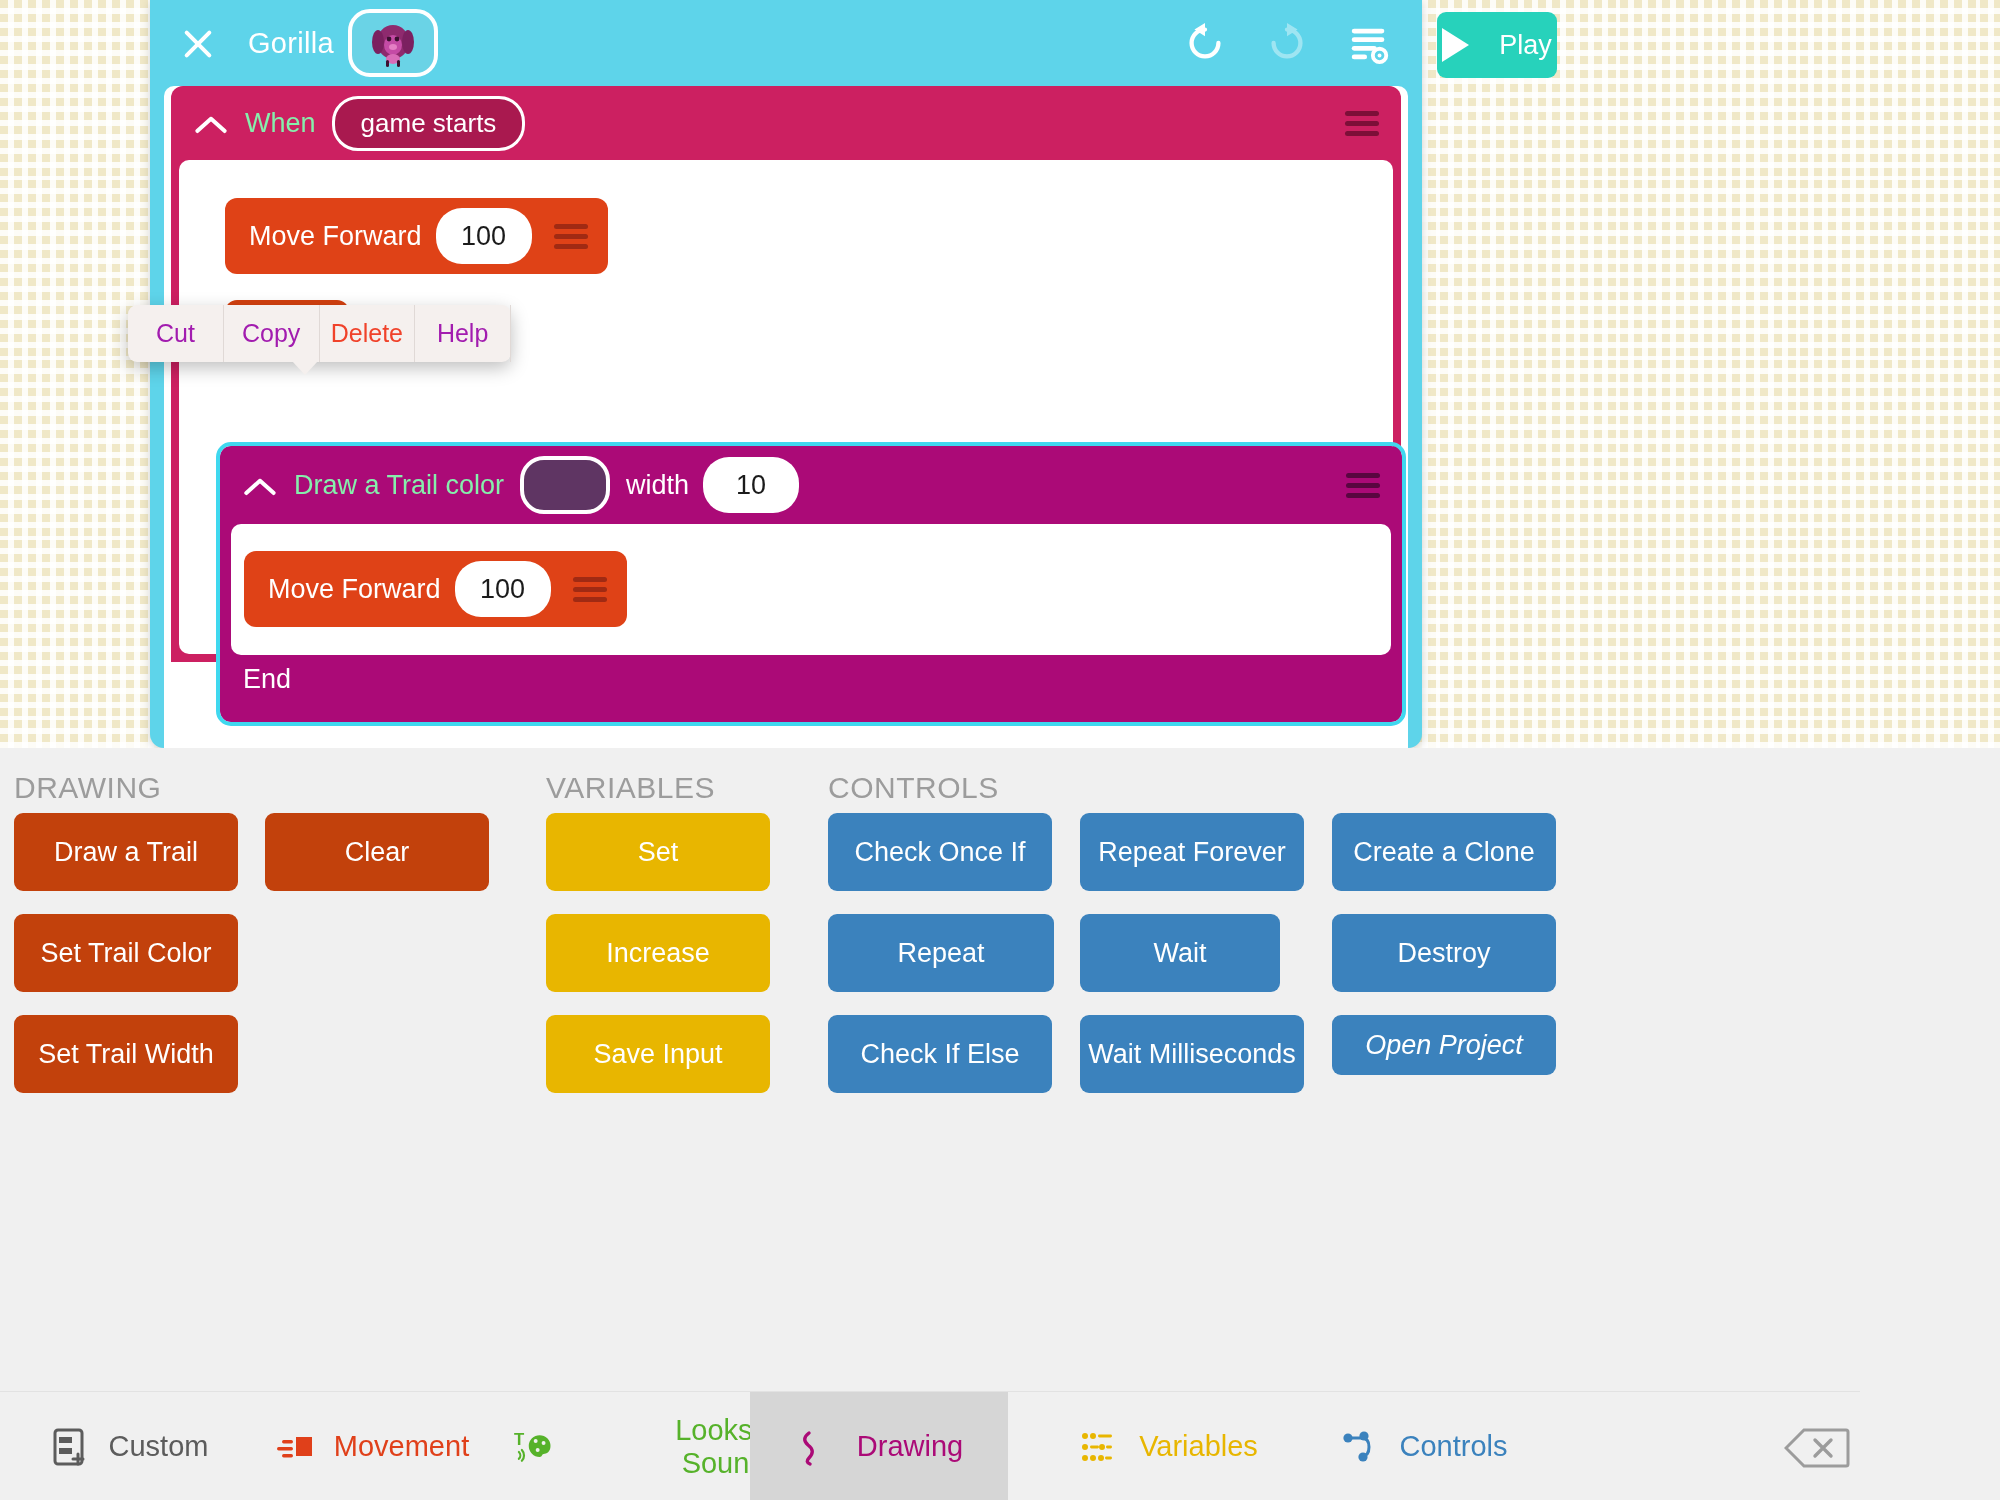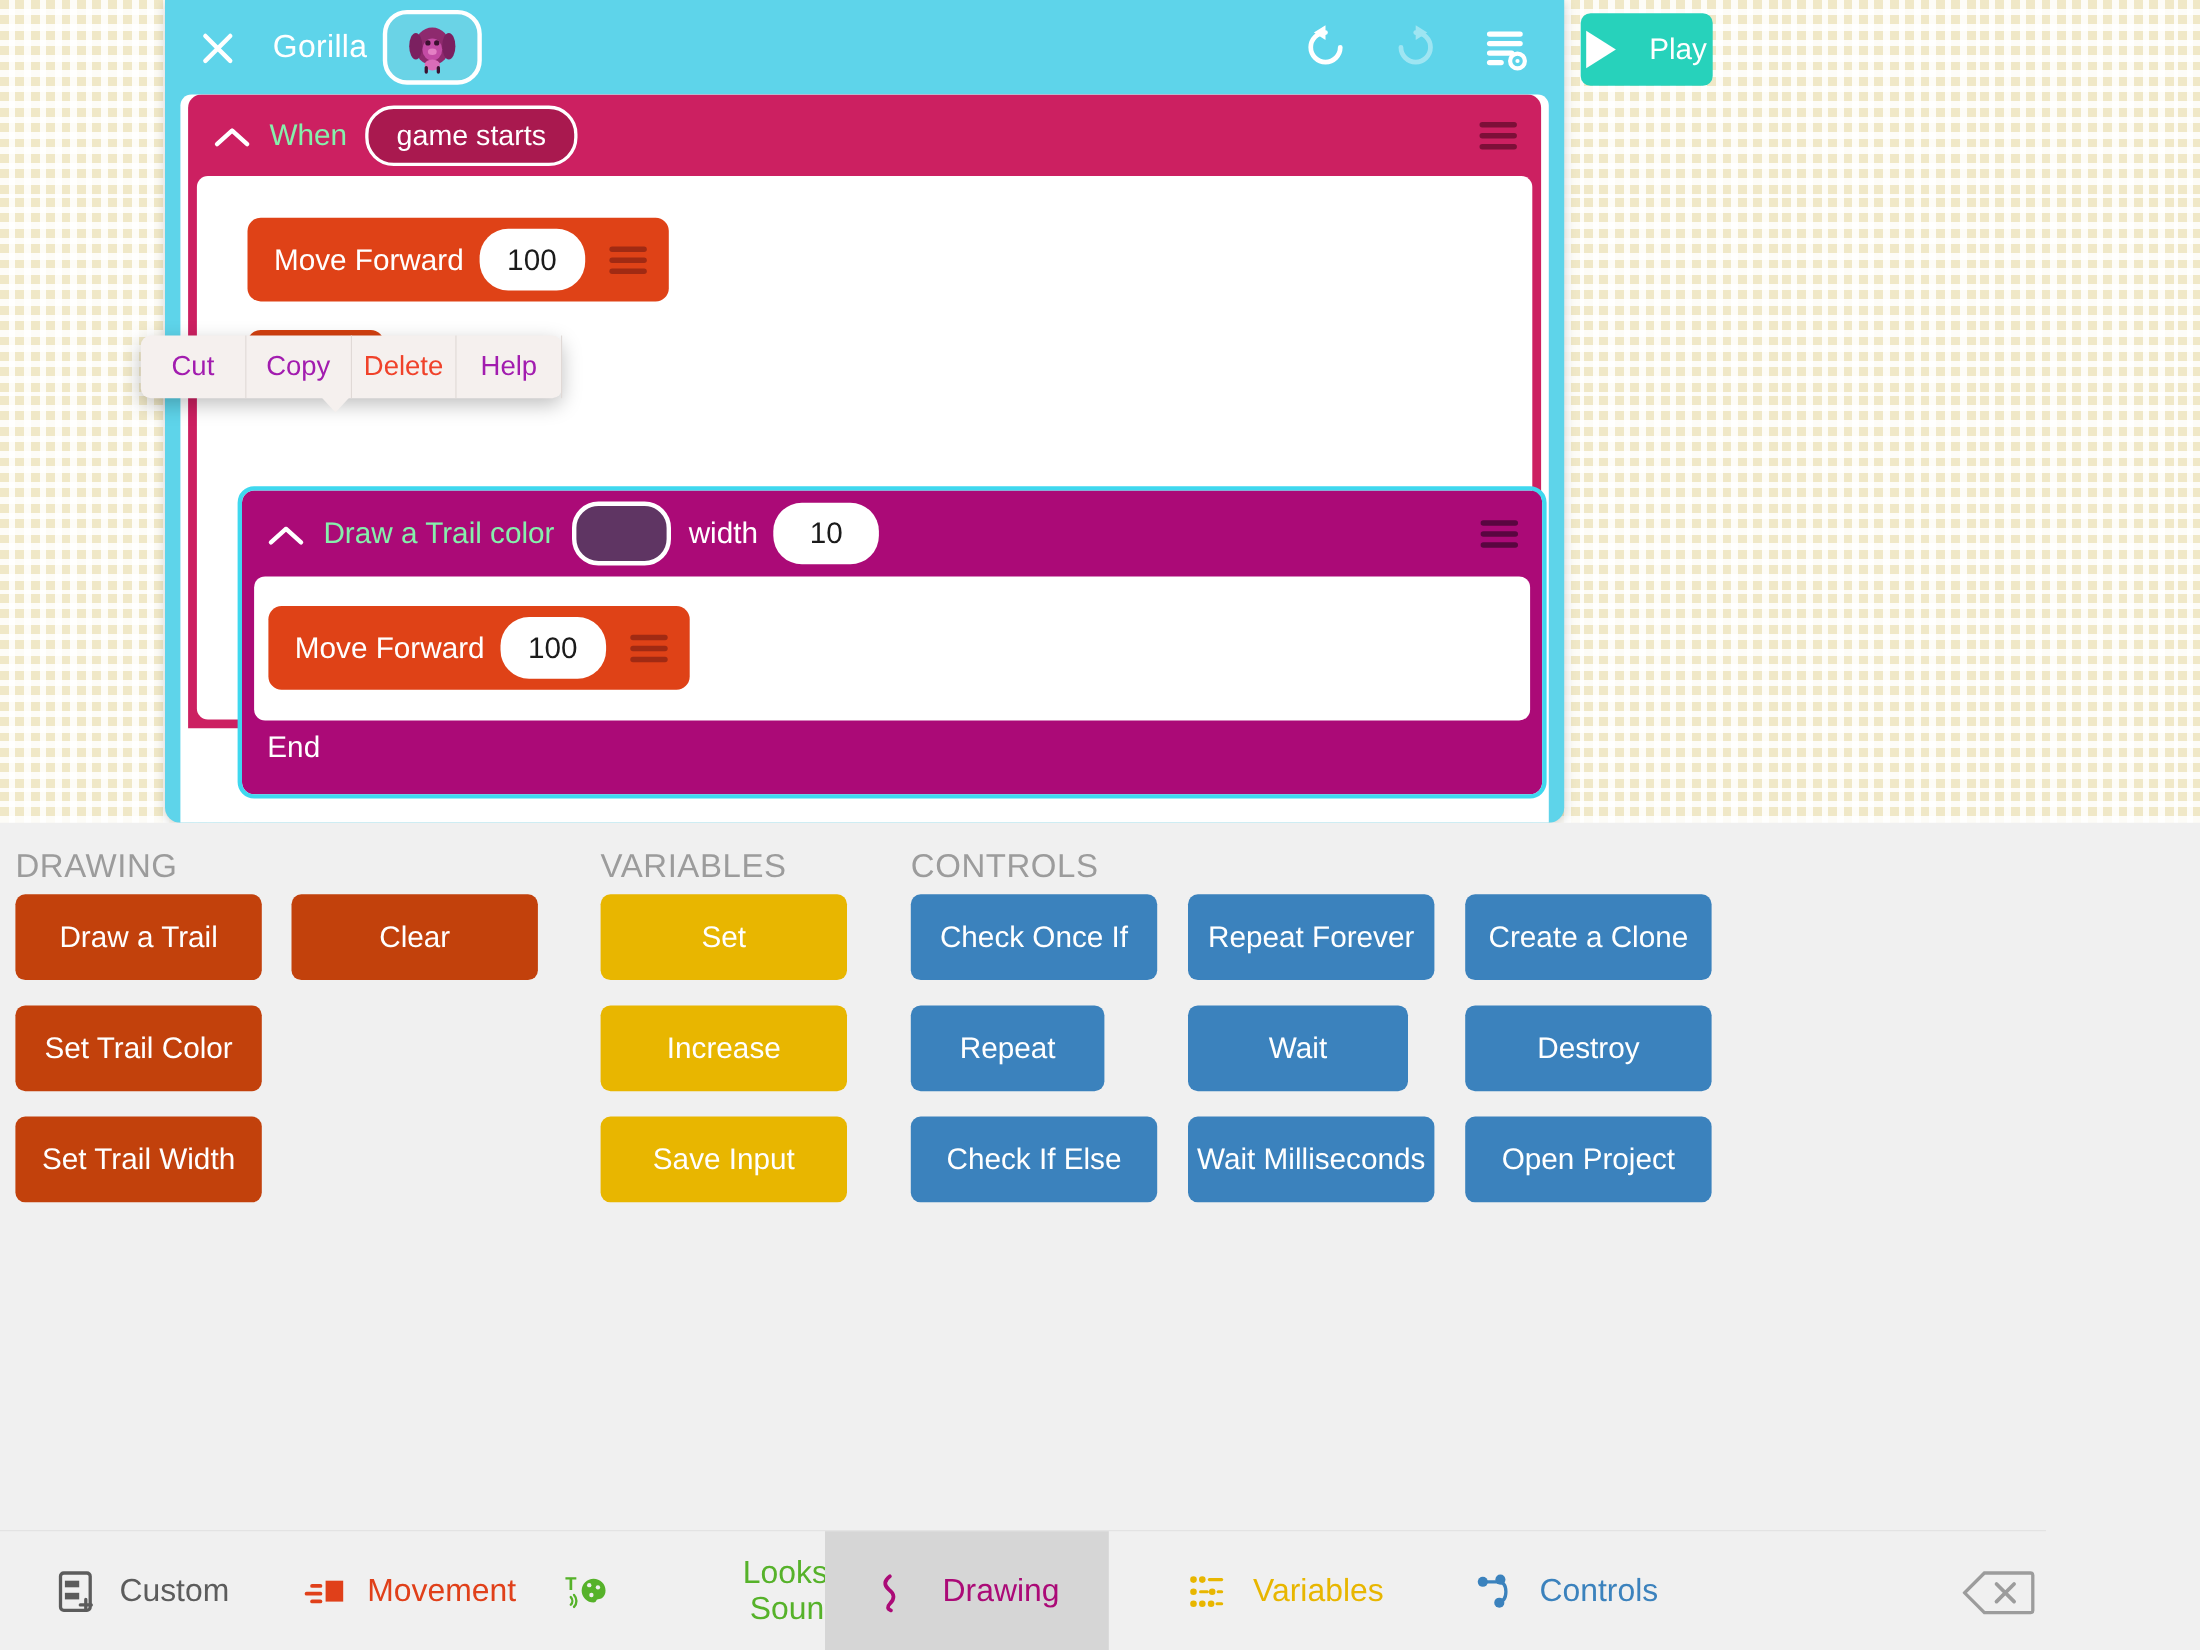--- a/index.html
+++ b/index.html
@@ -324,26 +324,26 @@
   <div class="pb draw" style="left:14px;  top:166px; width:224px; height:78px;">Set Trail Color</div>
   <div class="pb draw" style="left:14px;  top:267px; width:224px; height:78px;">Set Trail Width</div>
 
   <div class="pb var" style="left:546px; top:65px;  width:224px; height:78px;">Set</div>
   <div class="pb var" style="left:546px; top:166px; width:224px; height:78px;">Increase</div>
   <div class="pb var" style="left:546px; top:267px; width:224px; height:78px;">Save Input</div>
 
   <div class="pb ctrl" style="left:828px;  top:65px;  width:224px; height:78px;">Check Once If</div>
   <div class="pb ctrl" style="left:1080px; top:65px;  width:224px; height:78px;">Repeat Forever</div>
   <div class="pb ctrl" style="left:1332px; top:65px;  width:224px; height:78px;">Create a Clone</div>
-  <div class="pb ctrl" style="left:828px;  top:166px; width:176px; height:78px;text-align:center;">Repeat</div>
+  <div class="pb ctrl" style="left:828px;  top:166px; width:226px; height:78px;text-align:center;">Repeat</div>
   <div class="pb ctrl" style="left:1080px; top:166px; width:200px; height:78px;">Wait</div>
   <div class="pb ctrl" style="left:1332px; top:166px; width:224px; height:78px;">Destroy</div>
   <div class="pb ctrl" style="left:828px;  top:267px; width:224px; height:78px;">Check If Else</div>
   <div class="pb ctrl" style="left:1080px; top:267px; width:224px; height:78px;">Wait Milliseconds</div>
-  <div class="pb ctrl" style="left:1332px; top:267px; width:224px; height:78px;">Open Project</div>
+  <div class="pb ctrl" style="left:1332px; top:267px; width:224px; height:60px;font-style:italic;">Open Project</div>
 </div>
 
 <div id="tabbar">
 
   <div class="tab" style="left:0px; width:255px;">
     <svg width="44" height="44" viewBox="0 0 44 44">
       <rect x="8" y="5" width="27" height="34" rx="3" fill="none" stroke="#5c5c5c" stroke-width="3"></rect>
       <rect x="12" y="12" width="13" height="6" fill="#5c5c5c"></rect>
       <rect x="12" y="23" width="13" height="6" fill="#5c5c5c"></rect>
       <path d="M31 29 v10 M26 34 h10" stroke="#5c5c5c" stroke-width="3" stroke-linecap="round"></path>

